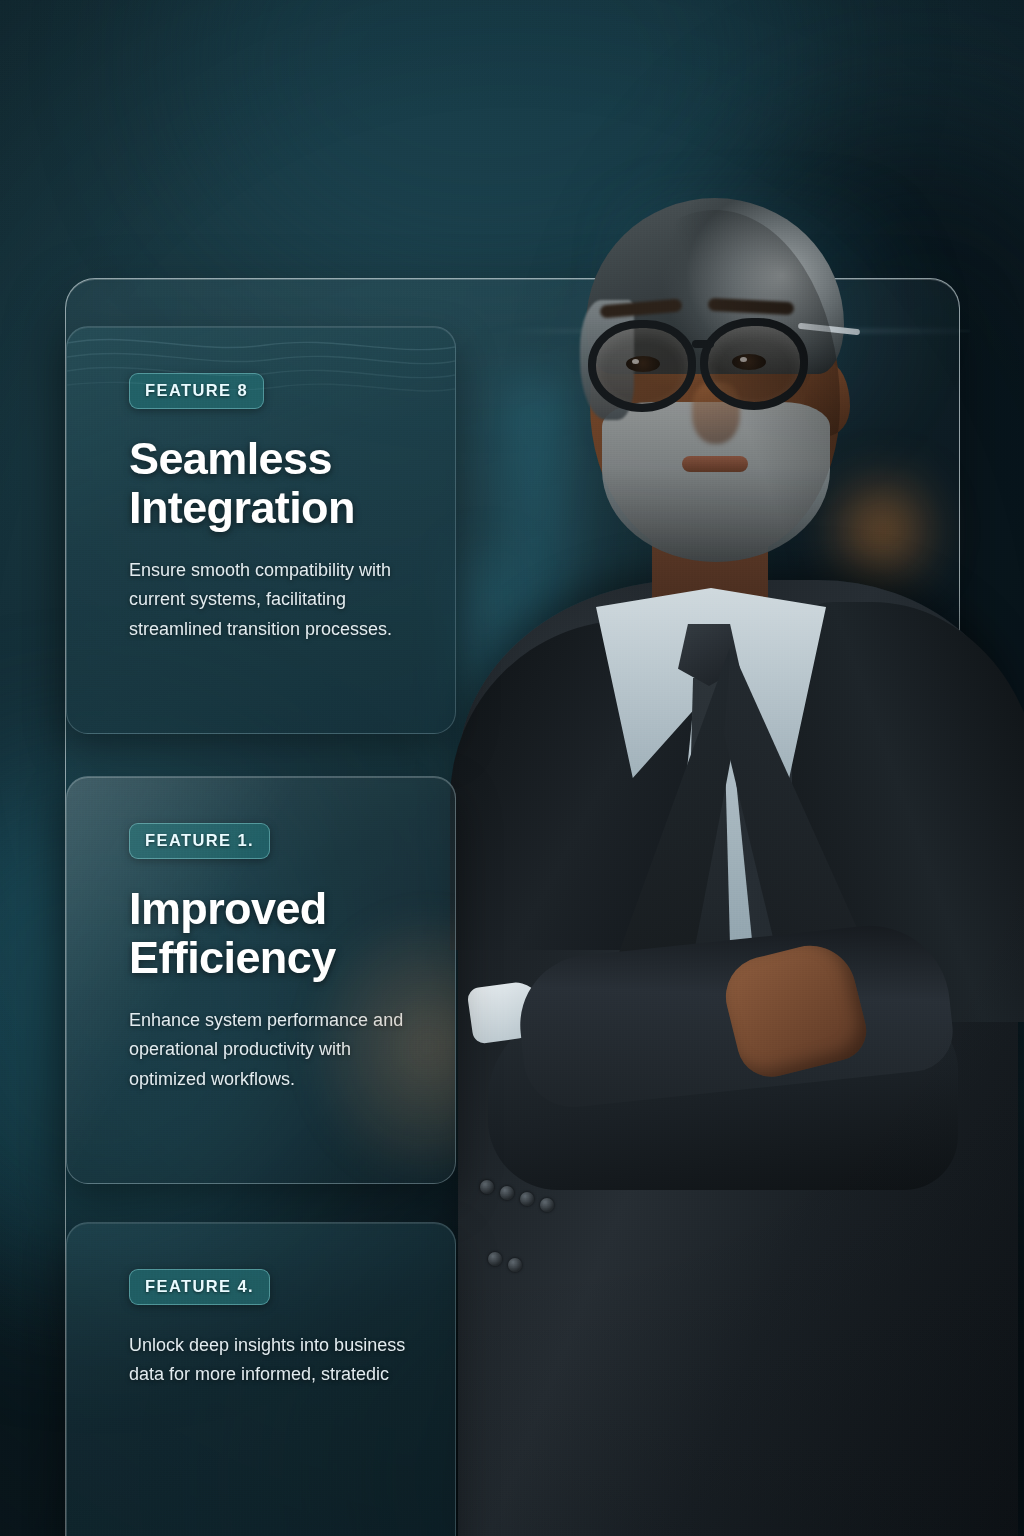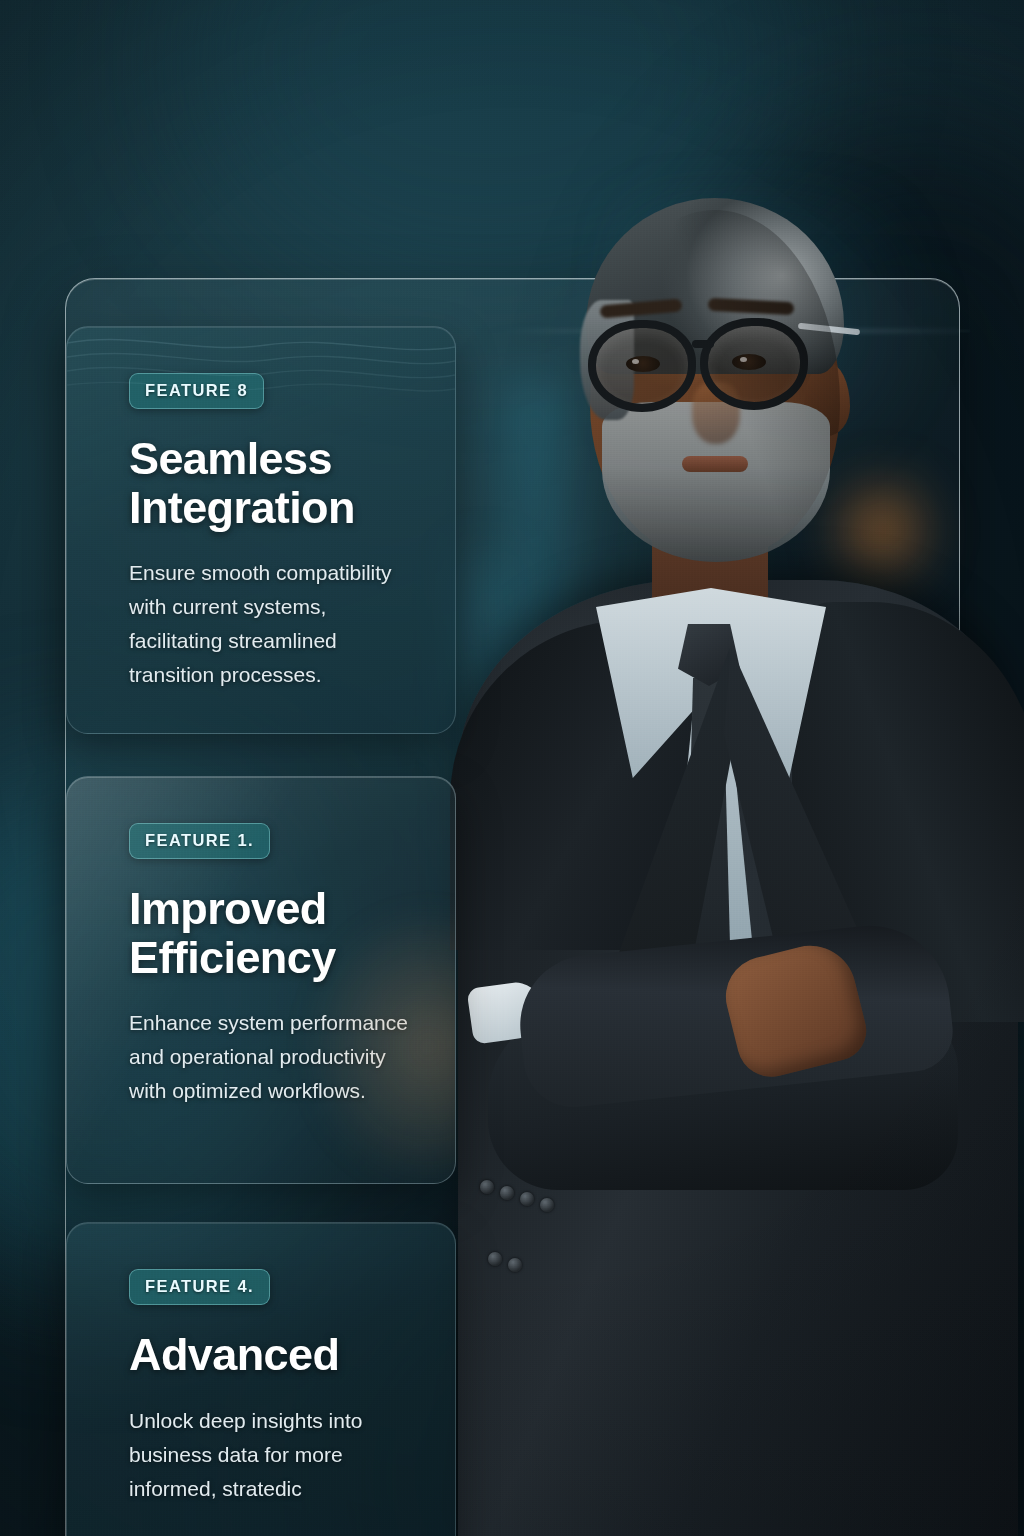--- a/index.html
+++ b/index.html
@@ -253,21 +253,21 @@
     box-shadow:0 2px 8px rgba(0,0,0,.35);
   }
   .title{
     margin-top:26px;
     color:#ffffff; font-size:45px; font-weight:700; line-height:1.08;
     letter-spacing:-.6px;
     text-shadow:0 2px 7px rgba(0,0,0,.55);
   }
   .body{
     margin-top:24px;
-    color:#e2ebef; font-size:21px; line-height:1.62; font-weight:400;
+    color:#e2ebef; font-size:18px; line-height:1.62; font-weight:400;
     text-shadow:0 1px 4px rgba(0,0,0,.55);
     max-width:330px;
   }
   .noise{
     position:absolute; inset:0; pointer-events:none; opacity:.05;
     background-image:repeating-linear-gradient(0deg, rgba(255,255,255,.5) 0 1px, transparent 1px 2px),
                      repeating-linear-gradient(90deg, rgba(255,255,255,.4) 0 1px, transparent 1px 3px);
     mix-blend-mode:overlay;
   }
 </style>
@@ -359,19 +359,18 @@
     <div class="title">
       <div>Improved</div>
       <div>Efficiency</div>
     </div>
     <p class="body">Enhance system performance and operational productivity with optimized workflows.</p>
   </div>
 
   <div class="card" id="card-f3">
     <span class="badge">FEATURE 4.</span>
     <div class="title">
-      <div>Advanced</div>
     </div>
     <p class="body">Unlock deep insights into business data for more informed, stratedic</p>
   </div>
 
   <div class="noise"></div>
 </div>
 
 </body></html>

